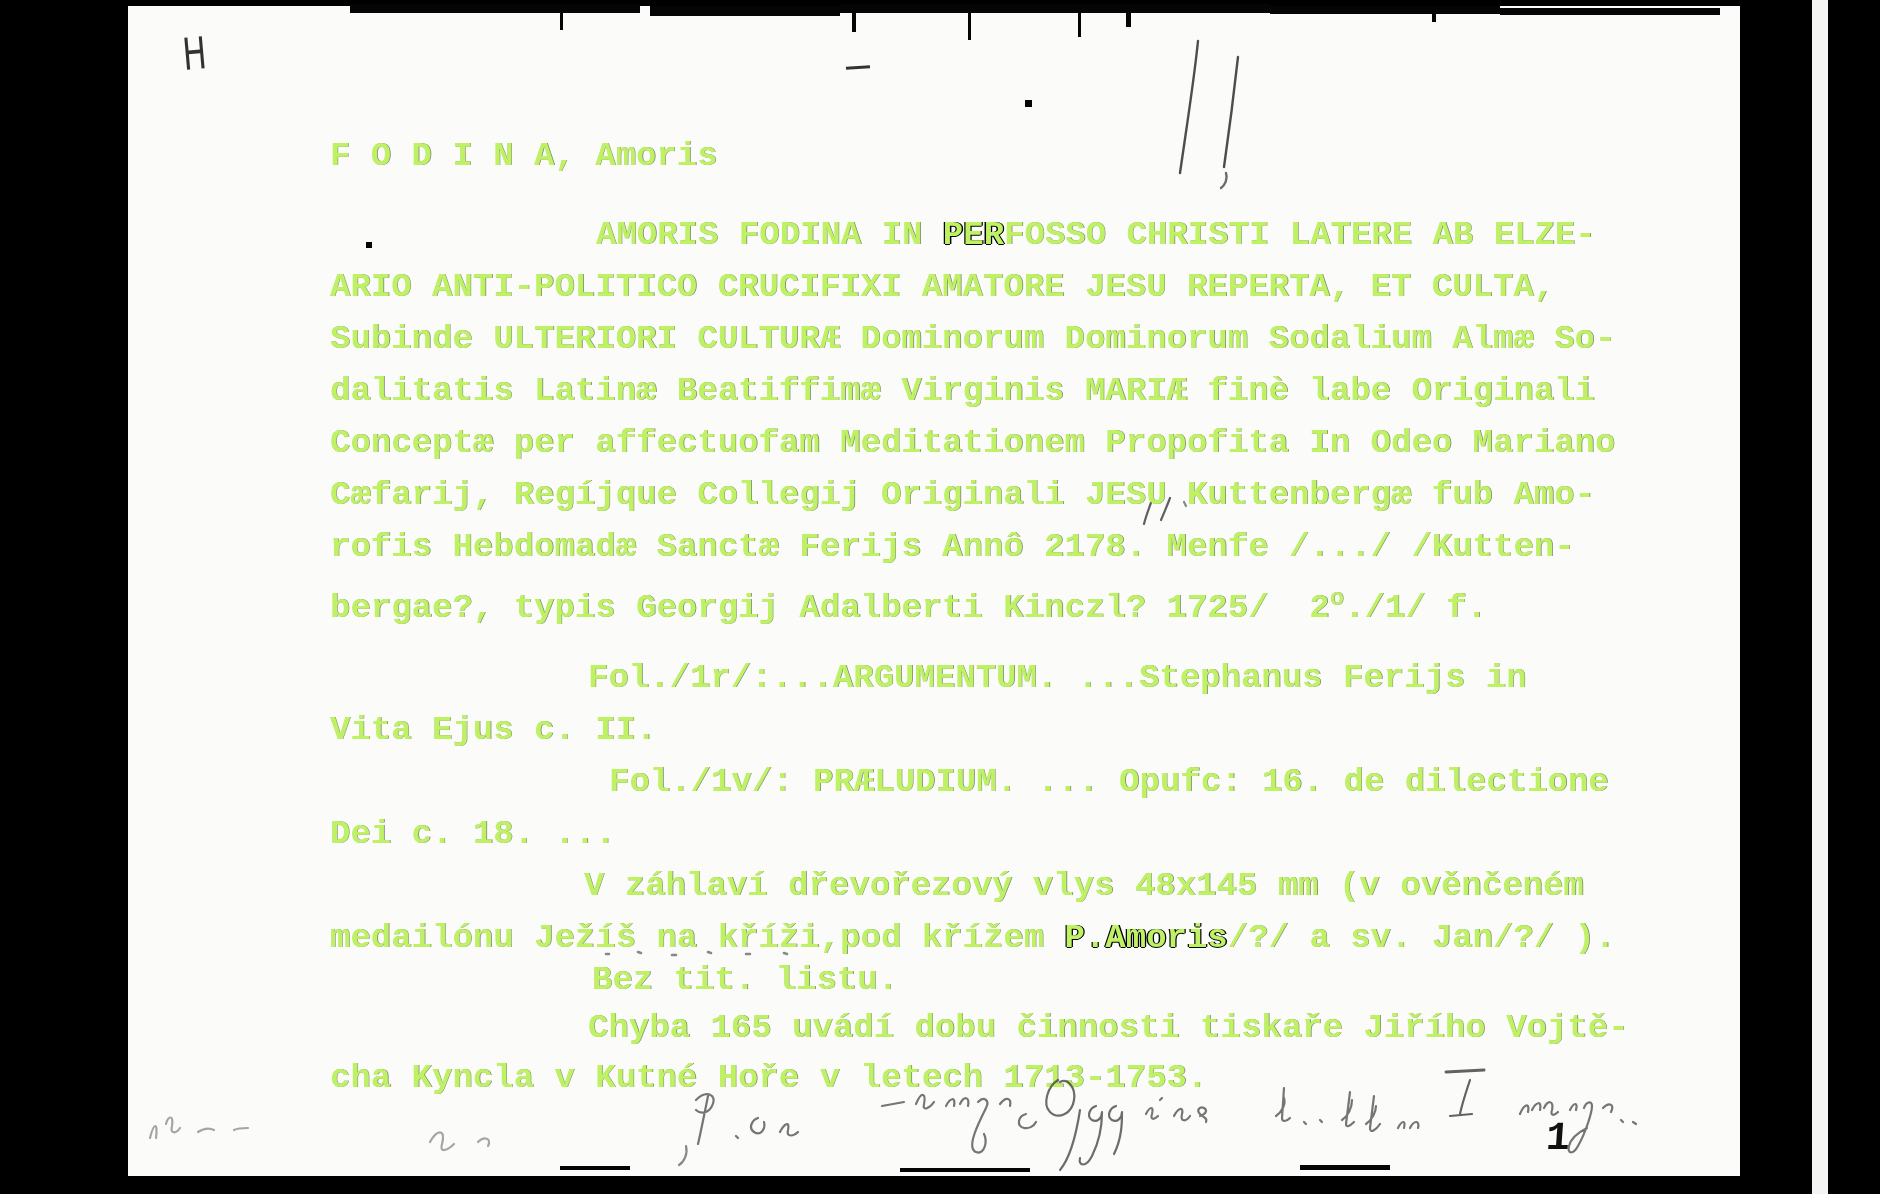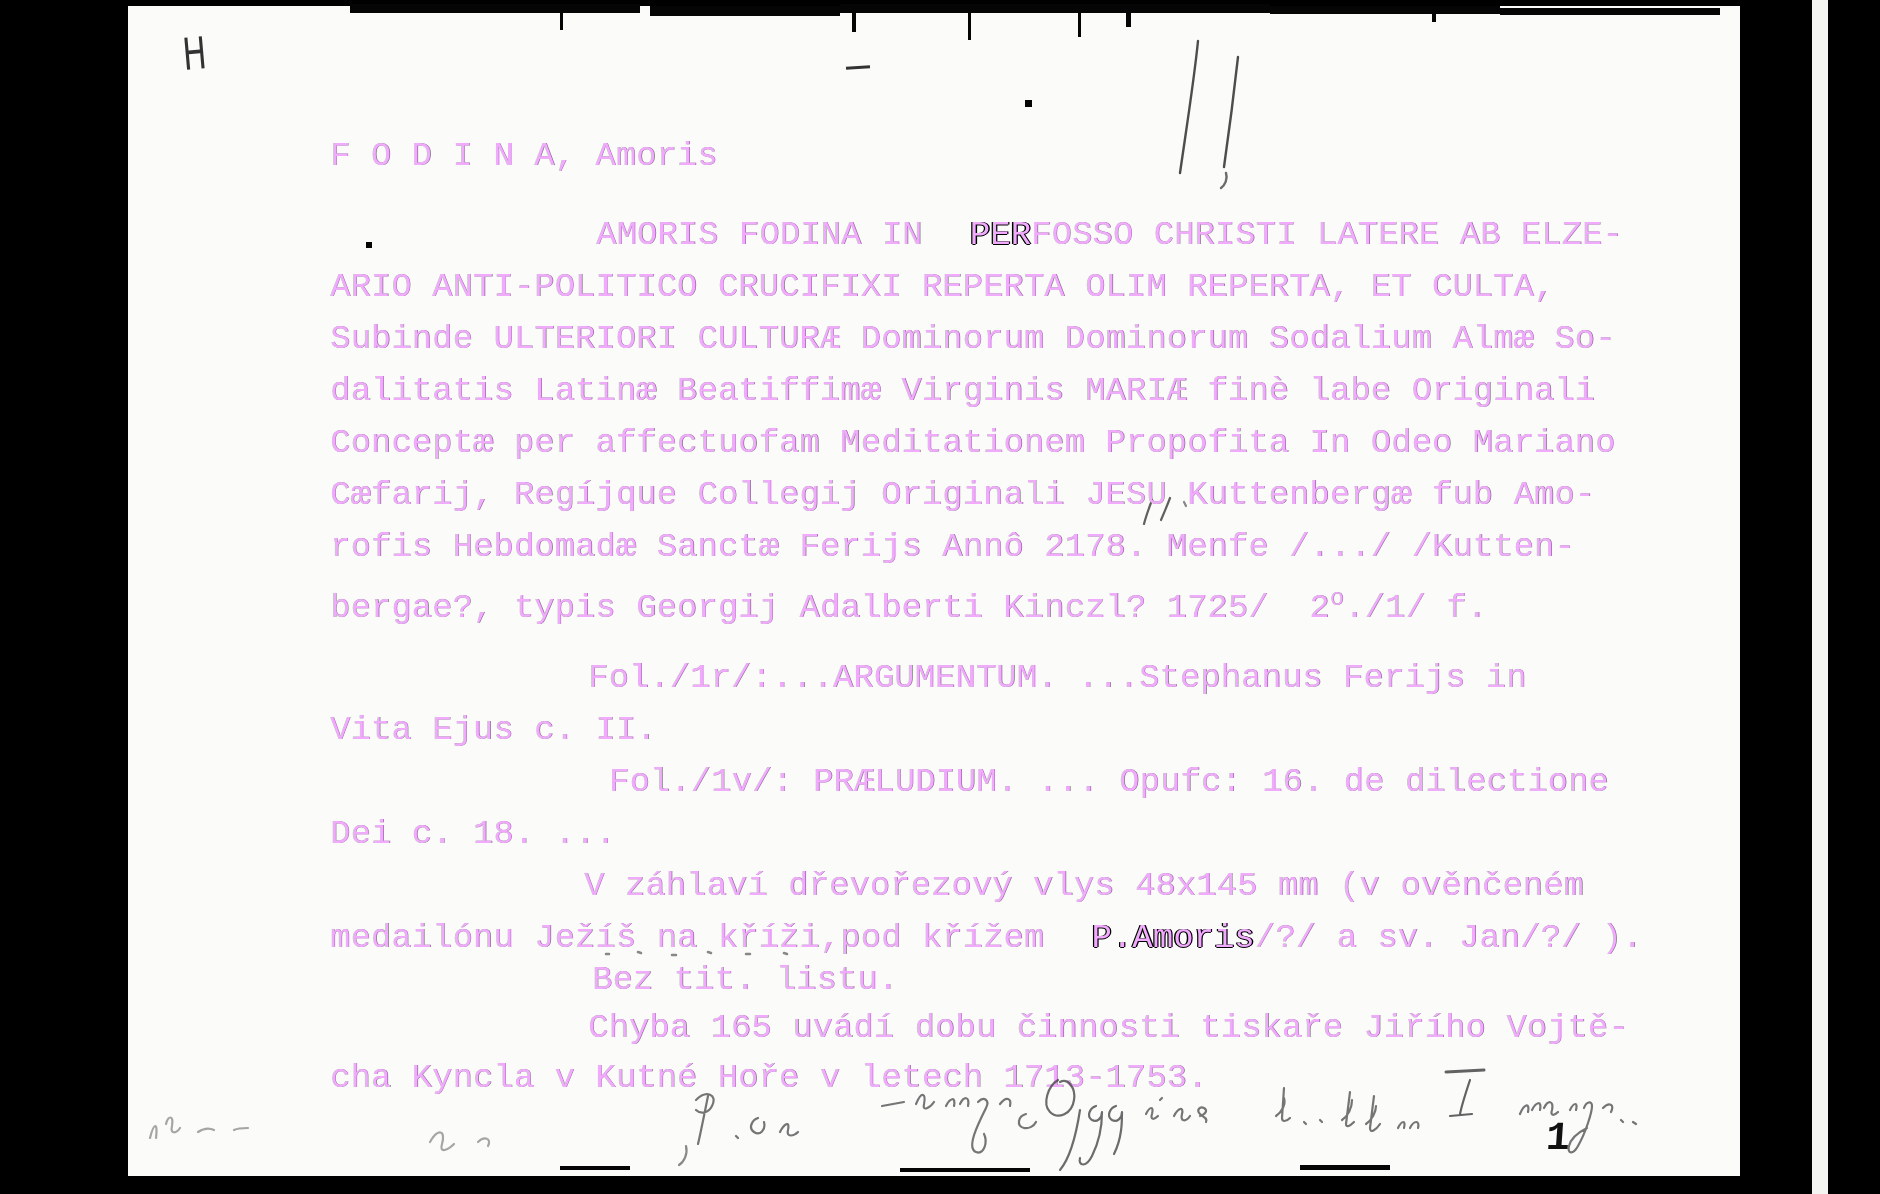--- a/index.html
+++ b/index.html
@@ -15,29 +15,28 @@
     background:#fbfbfa;
   }
   .sliver{
     position:absolute;left:1812px;top:0;width:16px;height:1194px;
     background:#f4f4f2;
   }
   .tl{
     position:absolute;
     white-space:pre;
     font-size:34px;
-    font-weight:400;
-    color:#f0abfc;
+    font-weight:700;
+    color:#bef264;
     letter-spacing:0;
     text-shadow:0.6px 0.4px 0 rgba(10,10,10,.55);
     line-height:40px;
   }
   .overstrike{
     text-shadow:1.3px 0 0 #000,-1.3px 0 0 #000,0 1px 0 #000,0.6px 0.4px 0 rgba(10,10,10,.8);
-    margin-left:27px;
   }
   .sup{
     font-size:24px;
     vertical-align:12px;
   }
   .corner-mark{
     position:absolute;left:178px;top:28px;
     font-family:"DejaVu Sans",sans-serif;
     font-size:44px;font-weight:400;color:#1d1d1d;
     transform:rotate(-5deg) scaleX(.72);
@@ -90,21 +89,21 @@
   <path d="M46,10 l2,4" opacity="0.6"></path>
 </svg>
 
 <svg class="marks" style="left:600px;top:946px" width="220" height="16" viewBox="0 0 220 16" fill="none" stroke="#4a4a4a" stroke-width="2.5" stroke-linecap="round">
   <path d="M6,8 l3,0 M38,6 l3,1 M72,9 l4,0 M108,6 l3,1 M146,8 l4,0 M184,7 l3,1" opacity="0.65"></path>
 </svg>
 
 <div class="tl" style="left:330px;top:136px">F O D I N A, Amoris</div>
 
 <div class="tl" style="left:596px;top:215px"><span>AMORIS FODINA IN </span><span class="overstrike">PER</span><span>FOSSO CHRISTI LATERE AB ELZE-</span></div>
-<div class="tl" style="left:330px;top:267px">ARIO ANTI-POLITICO CRUCIFIXI REPERTA OLIM REPERTA, ET CULTA,</div>
+<div class="tl" style="left:330px;top:267px">ARIO ANTI-POLITICO CRUCIFIXI AMATORE JESU REPERTA, ET CULTA,</div>
 <div class="tl" style="left:330px;top:319px">Subinde ULTERIORI CULTURÆ Dominorum Dominorum Sodalium Almæ So-</div>
 <div class="tl" style="left:330px;top:371px">dalitatis Latinæ Beatiffimæ Virginis MARIÆ finè labe Originali</div>
 <div class="tl" style="left:330px;top:423px">Conceptæ per affectuofam Meditationem Propofita In Odeo Mariano</div>
 <div class="tl" style="left:330px;top:475px">Cæfarij, Regíjque Collegij Originali JESU Kuttenbergæ fub Amo-</div>
 <div class="tl" style="left:330px;top:527px">rofis Hebdomadæ Sanctæ Ferijs Annô 2178. Menfe /.../ /Kutten-</div>
 <div class="tl" style="left:330px;top:579px"><span>bergae?, typis Georgij Adalberti Kinczl? 1725/  2</span><span class="sup">o</span><span>./1/ f.</span></div>
 
 <div class="tl" style="left:588px;top:658px">Fol./1r/:...ARGUMENTUM. ...Stephanus Ferijs in</div>
 <div class="tl" style="left:330px;top:710px">Vita Ejus c. II.</div>
 <div class="tl" style="left:609px;top:762px">Fol./1v/: PRÆLUDIUM. ... Opufc: 16. de dilectione</div>

